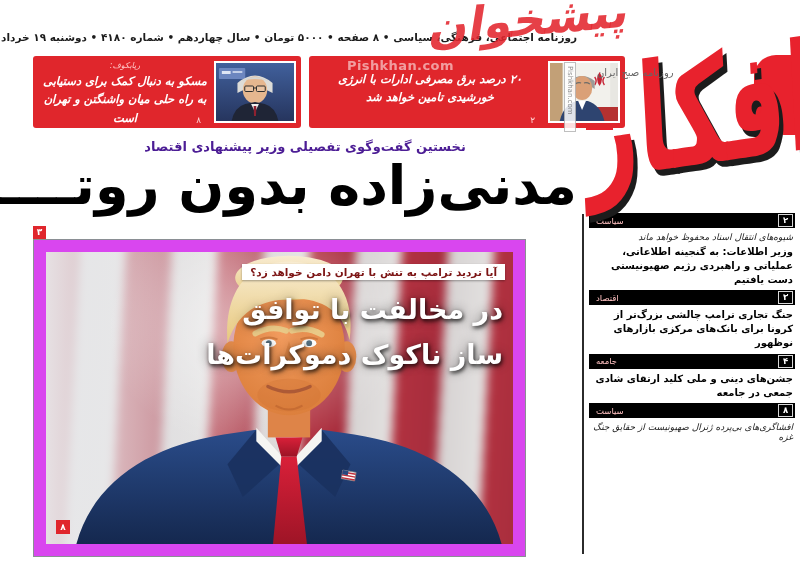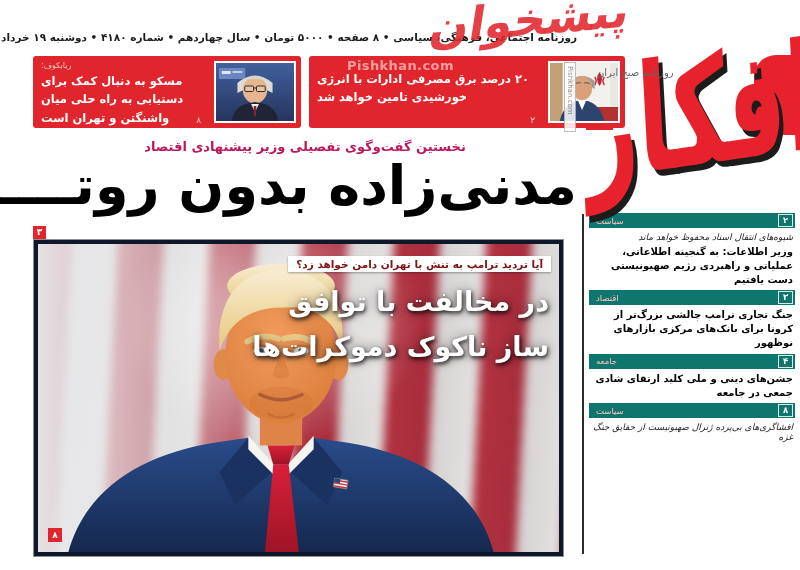--- a/index.html
+++ b/index.html
@@ -44,42 +44,42 @@
   }
   .box1 { left:33px;  width:268px; }
   .box2 { left:309px; width:268px;padding-left:48px; }
   .topbox .photo {
     position:absolute; top:5px; left:auto; right:5px; height:62px;
     border:2px solid #fff; box-sizing:border-box; overflow:hidden; background:#334;
   }
   .box1 .photo { width:82px; }
   .box2 .photo { width:72px; }
   .topbox .photo svg { display:block; width:100%; height:100%; }
-  .topbox .text { position:absolute; top:5px; right:92px; left:8px; bottom:4px; text-align:left; }
+  .topbox .text { position:absolute; top:5px; right:92px; left:8px; bottom:4px; text-align:center;font-style:italic; }
   .box2 .text { right:82px; top:14px; }
   .topbox .kicker { font-size:8px; color:#ffc6c6; margin-bottom:2px; }
   .topbox .title  { font-size:11.5px; font-weight:bold; line-height:1.6; }
   .topbox .pagenum { position:absolute; bottom:3px; font-size:9px; color:#ffd2d2; }
   .box1 .pagenum { right:100px; }
   .box2 .pagenum { right:90px; }
   
   .lead { position:absolute; left:33px; top:139px; width:544px; text-align:center; direction:rtl; }
-  .lead .kicker { font-size:13px; font-weight:bold; color:#be185d;text-align:center; }
+  .lead .kicker { font-size:13px; font-weight:bold; color:#4c1d95;text-align:center; }
   .lead .headline {
     font-size:54px; font-weight:bold; color:#000; margin-top:1px;
     line-height:1.15; letter-spacing:-1px; white-space:nowrap;
   }
   .lead-badge {
     position:absolute; left:33px; top:226px; width:13px; height:13px; background:#e0262c;
     color:#fff; font-size:9px; font-weight:bold; text-align:center; line-height:13px;
   }
   
   .photo-box {
-    position:absolute; left:33px; top:239px; width:531px; height:318px;
-    border:1px solid #8a8f94; background:#0f172a; padding:4px; box-sizing:border-box;
+    position:absolute; left:33px; top:239px; width:493px; height:318px;
+    border:1px solid #8a8f94; background:#d946ef; padding:12px; box-sizing:border-box;
   }
   .photo-inner { position:relative; width:100%; height:100%; overflow:hidden; background:#d8dadc; }
   .flag-bg {
     position:absolute; inset:-12px;
     background:repeating-linear-gradient(93deg,
       #b23240 0px, #a62c3c 46px, #d6d2d2 46px, #e3e1e0 92px);
     filter:blur(5px);
   }
   .flag-fade {
     position:absolute; inset:0;
@@ -100,21 +100,21 @@
   }
   .photo-badge {
     position:absolute; left:10px; bottom:10px; width:14px; height:14px; background:#e0262c;
     color:#fff; font-size:9px; font-weight:bold; text-align:center; line-height:14px;
   }
   
   .sidebar-divider { position:absolute; left:582px; top:214px; width:2px; height:340px; background:#2b2b2b; }
   .sidebar { position:absolute; left:589px; top:213px; width:206px; direction:rtl; }
   .s-item { margin-bottom:4px; }
   .s-item .bar {
-    height:15px; background:#0f766e; display:flex; direction:ltr;
+    height:15px; background:#000000; display:flex; direction:ltr;
     justify-content:space-between; align-items:center; padding-left:7px;
   }
   .s-item .bar .label { font-size:8.5px; color:#ffc1c1; }
   .s-item .bar .num {
     width:13px; height:11px; margin:0 2px; border:1px solid rgba(255,255,255,.85);
     color:#fff; font-size:8.5px; font-weight:bold; line-height:11px; text-align:center;
   }
   .s-item .kicker { font-size:9px; color:#222; margin:4px 2px 0; text-align:right;font-style:italic; }
   .s-item .kicker:empty { display:none; }
   .s-item .headline {

